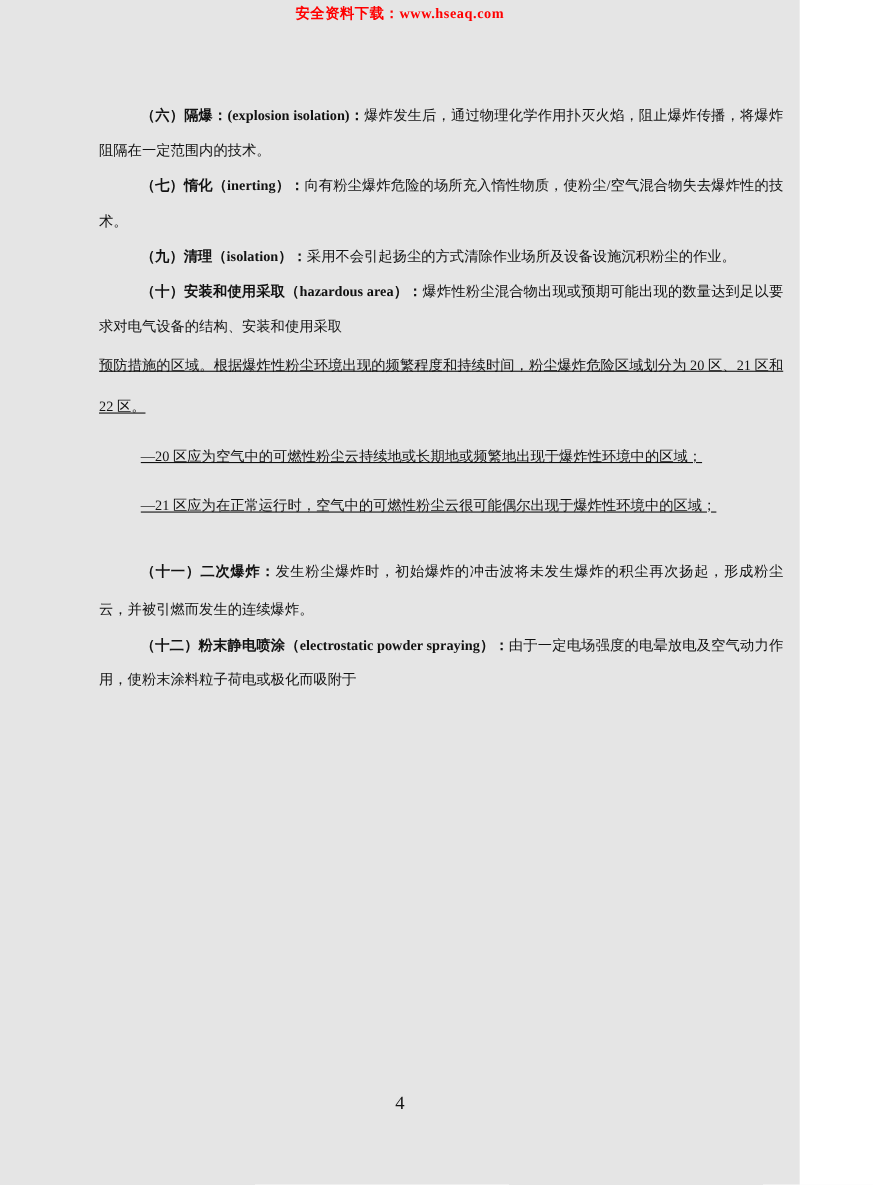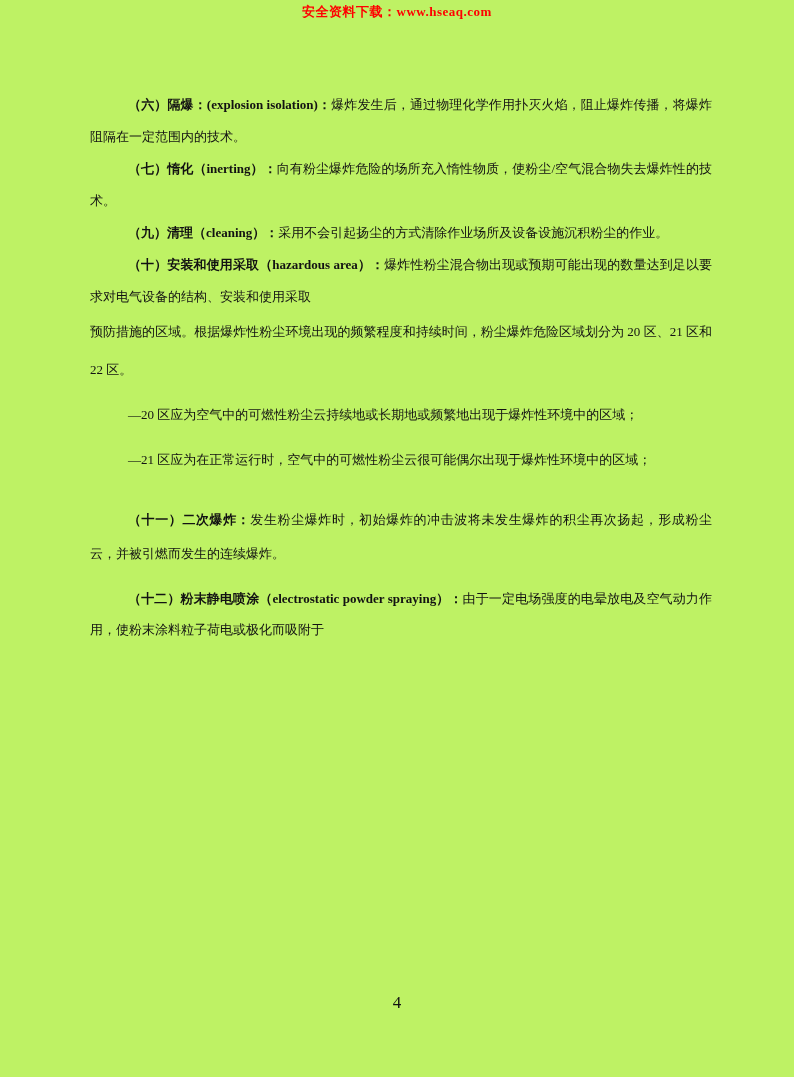--- a/index.html
+++ b/index.html
@@ -3,23 +3,23 @@
 <meta charset="utf-8">
 <style>
   * { margin: 0; padding: 0; box-sizing: border-box; }
   html, body {
     width: 794px;
     background: #ffffff;
     font-family: "Liberation Serif", "DejaVu Serif", serif;
   }
   .page {
     position: relative;
-    width: 794px;
+    width: 727px;
     height: 1077px;
-    background: #bef264;
+    background: #e5e5e5;
     overflow: hidden;
   }
   .doc-header {
     position: absolute;
     top: 3px;
     left: 0;
     width: 100%;
     text-align: center;
     font-size: 13px;
     font-weight: bold;
@@ -34,25 +34,25 @@
     color: #121212;
     font-size: 13px;
     text-align: justify;
   }
   .para { margin: 0; }
   .indent { text-indent: 38px; }
   .lead { font-weight: bold; }
   
   .sec-a { line-height: 32px; }
   
-  .sec-b { line-height: 38px; }
+  .sec-b { line-height: 38px; text-decoration: underline; }
   .gap-b { margin-top: 7px; }
   
   .sec-c1 { line-height: 34px; margin-top: 24px; }
-  .sec-c2 { line-height: 31px; margin-top: 12px; }
+  .sec-c2 { line-height: 31px; margin-top: 0; }
   .doc-footer {
     position: absolute;
     top: 993px;
     left: 0;
     width: 100%;
     text-align: center;
     font-size: 17px;
     color: #121212;
   }
 </style>
@@ -63,21 +63,21 @@
 
   <div class="doc-header">安全资料下载：www.hseaq.com</div>
 
   <div class="doc-body">
 
     <p class="para indent sec-a"><span class="lead">（六）隔爆：(explosion isolation)：</span><span>爆炸发生后，通过物理化学作用扑灭火焰，阻止爆炸传播，将爆炸阻隔在一定范围内的技术。</span></p>
 
     <p class="para indent sec-a"><span class="lead">（七）惰化（inerting）：</span><span>向有粉尘爆炸危险的场所充入惰性物质，使粉尘/空气混合物失去爆炸性的技术。</span></p>
 
 
-    <p class="para indent sec-a"><span class="lead">（九）清理（cleaning）：</span><span>采用不会引起扬尘的方式清除作业场所及设备设施沉积粉尘的作业。</span></p>
+    <p class="para indent sec-a"><span class="lead">（九）清理（isolation）：</span><span>采用不会引起扬尘的方式清除作业场所及设备设施沉积粉尘的作业。</span></p>
 
     <p class="para indent sec-a"><span class="lead">（十）安装和使用采取（hazardous area）：</span><span>爆炸性粉尘混合物出现或预期可能出现的数量达到足以要求对电气设备的结构、安装和使用采取</span></p>
 
     <p class="para sec-b"><span>预防措施的区域。根据爆炸性粉尘环境出现的频繁程度和持续时间，粉尘爆炸危险区域划分为 20 区、21 区和 22 区。</span></p>
 
     <p class="para indent sec-b gap-b"><span>—20 区应为空气中的可燃性粉尘云持续地或长期地或频繁地出现于爆炸性环境中的区域；</span></p>
 
     <p class="para indent sec-b gap-b"><span>—21 区应为在正常运行时，空气中的可燃性粉尘云很可能偶尔出现于爆炸性环境中的区域；</span></p>
 
 

